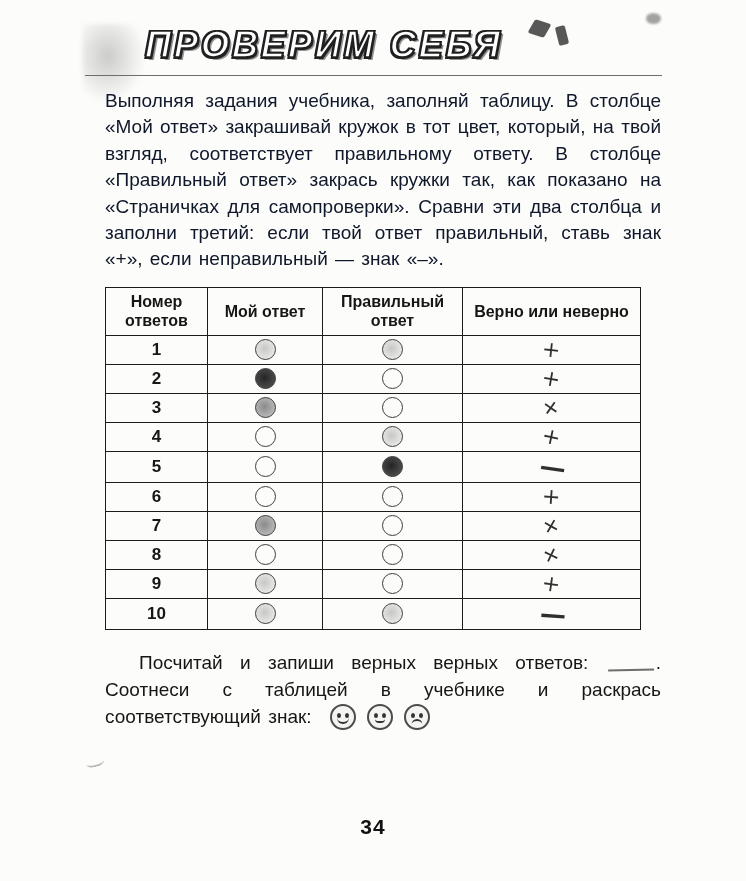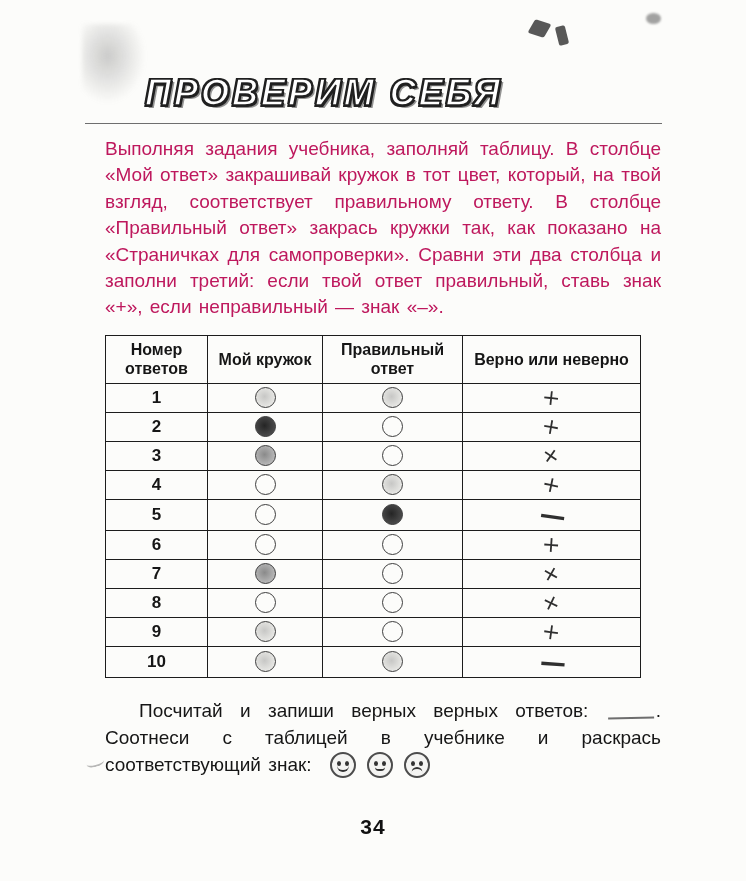--- a/index.html
+++ b/index.html
@@ -22,21 +22,21 @@
   }
   .art-tr1 { left: 531px; top: 21px; width: 17px; height: 15px; background: #3b3b3b; transform: rotate(18deg) skewX(-12deg); border-radius: 2px; opacity: .85; }
   .art-tr2 { left: 557px; top: 26px; width: 10px; height: 19px; background: #2e2e2e; transform: rotate(-14deg); border-radius: 2px; opacity: .8; }
   .art-tr3 { left: 646px; top: 13px; width: 15px; height: 11px; background: #5a5a5a; border-radius: 50%; opacity: .55; filter: blur(1px); }
   .art-scribble {
     left: 86px; top: 758px; width: 18px; height: 9px;
     border-bottom: 2px solid #9a9a9a; border-radius: 50%;
     transform: rotate(-14deg); opacity: .7;
   }
 
-  .content { position: absolute; left: 85px; top: 0; width: 577px; margin-top: 48px; }
+  .content { position: absolute; left: 85px; top: 0; width: 577px; }
 
   
   .hdr { padding-top: 24px; padding-left: 60px; }
   .t1 {
     font-size: 36px; font-style: italic; font-weight: bold; letter-spacing: 3px;
     color: #ffffff;
     -webkit-text-stroke: 1.6px #1f1f1f;
     text-shadow:
       -1.5px -1.5px 0 #222, 1.5px -1.5px 0 #222,
       -1.5px 1.5px 0 #222, 1.5px 1.5px 0 #222,
@@ -47,21 +47,21 @@
     margin-top: 5px;
     font-size: 24px; font-style: italic; font-weight: bold; letter-spacing: 1px;
     color: #1b1b1b; white-space: nowrap;
   }
   .hdr-rule { border: none; border-top: 1.5px solid #6e6e6e; margin-top: 9px; margin-left: -60px; width: 577px; }
 
   
   .intro {
     margin: 12px 0 0 20px; width: 556px;
     font-size: 19px; line-height: 1.39; text-align: justify;
-    word-spacing: 2px; color: #be185d;
+    word-spacing: 2px; color: #0f172a;
   }
 
   
   .tbl { border-collapse: collapse; margin: 14px 0 0 20px; table-layout: fixed; }
   .tbl th, .tbl td { border: 1.5px solid #1c1c1c; text-align: center; vertical-align: middle; }
   .tbl th { font-size: 16px; line-height: 1.22; font-weight: bold; padding: 4px 6px; }
   .tbl td { height: 29px; padding: 0; }
   td.num { font-weight: bold; font-size: 17px; }
   .circle {
     display: inline-block; width: 21px; height: 21px; border-radius: 50%;
@@ -136,21 +136,21 @@
     <table class="tbl">
       <colgroup>
         <col style="width:102px">
         <col style="width:115px">
         <col style="width:140px">
         <col style="width:178px">
       </colgroup>
       <thead>
         <tr>
           <th>Номер ответов</th>
-          <th>Мой кружок</th>
+          <th>Мой ответ</th>
           <th>Правильный ответ</th>
           <th>Верно или неверно</th>
         </tr>
       </thead>
       <tbody>
           <tr>
             <td class="num">1</td>
             <td><span class="circle" style="background: radial-gradient(circle at 45% 45%, rgb(199, 199, 197) 0%, rgb(233, 233, 230) 75%);"></span></td>
             <td><span class="circle" style="background: radial-gradient(circle at 45% 45%, rgb(199, 199, 197) 0%, rgb(233, 233, 230) 75%);"></span></td>
             <td><span class="mark plus" style="transform: rotate(6deg);">+</span></td>

